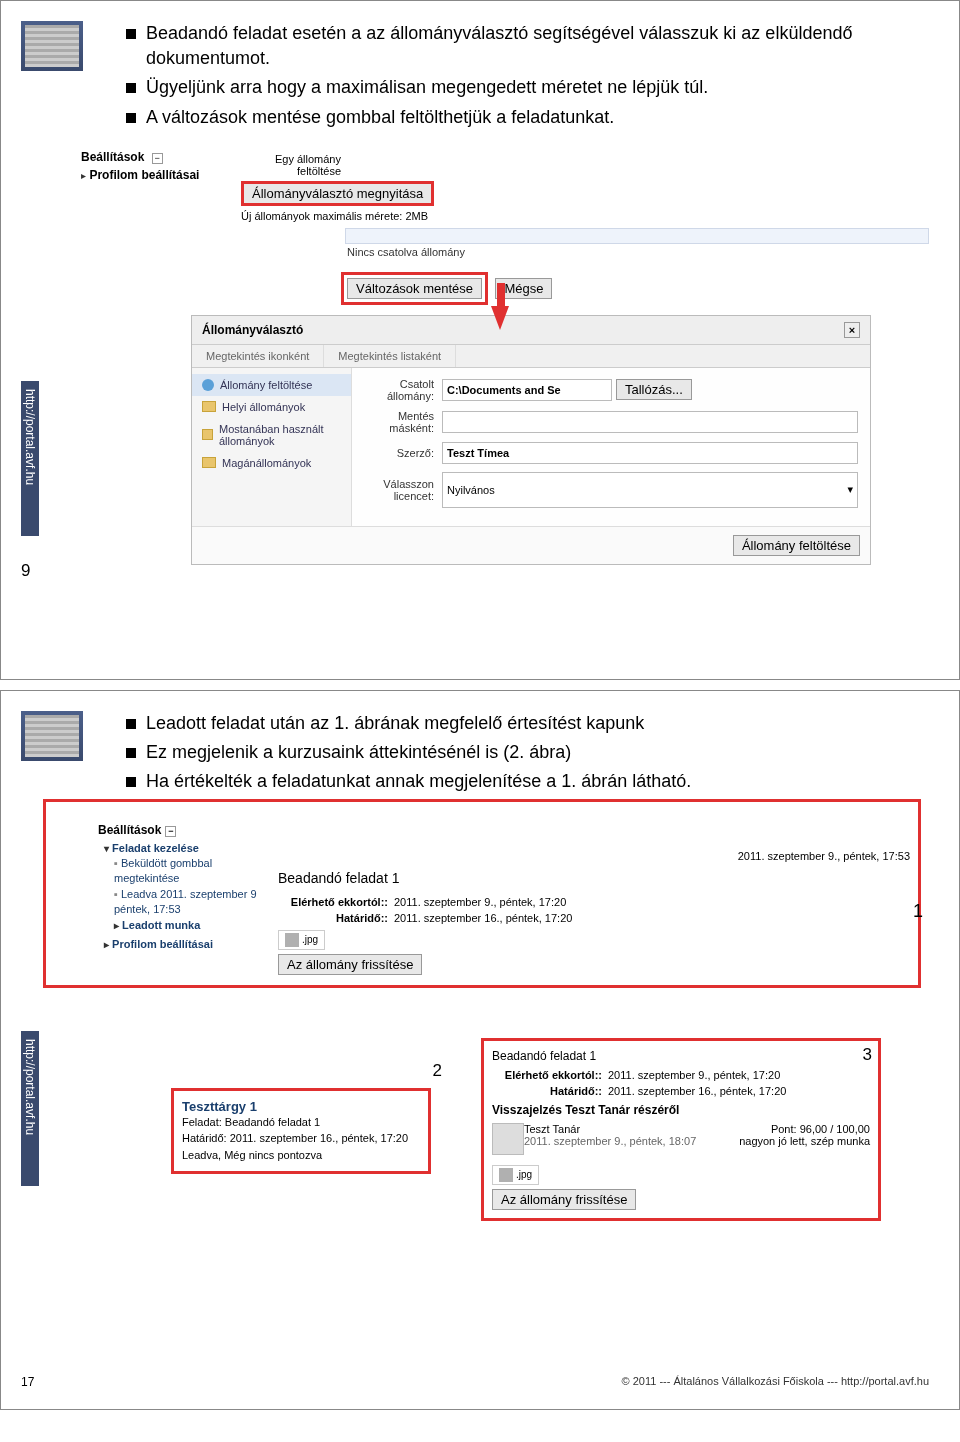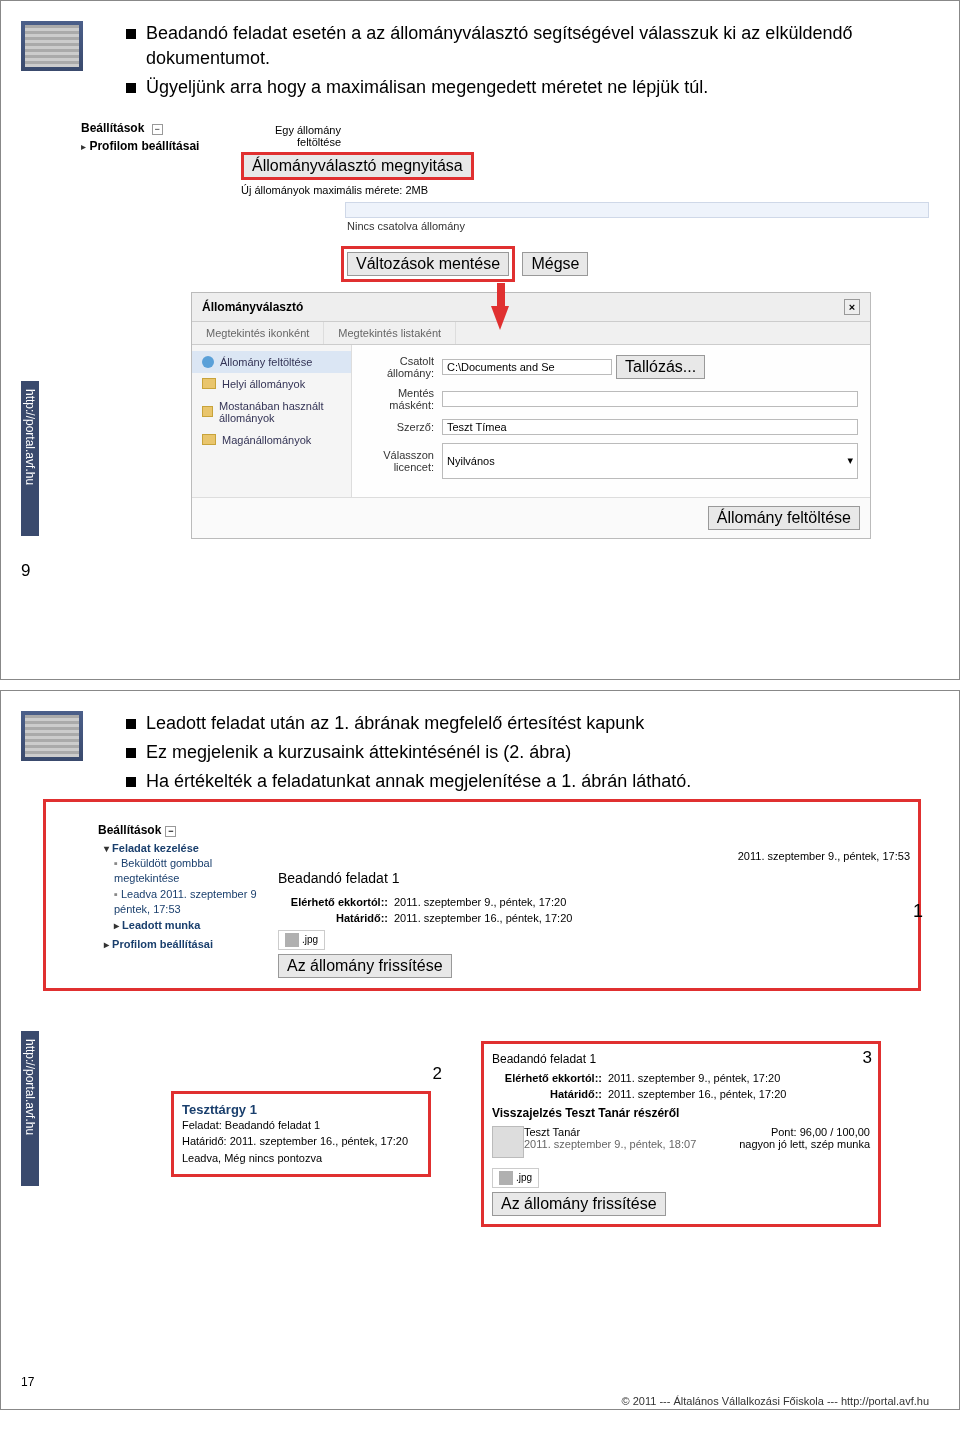--- a/index.html
+++ b/index.html
@@ -60,21 +60,21 @@
     margin: 20px 0 0 50px;
   }
   .sett-row { display:flex; align-items:flex-start; }
   .sett-left { width: 160px; font-size: 12px; }
   .sett-left b { font-weight:bold; }
   .sett-right { flex:1; }
   .upload-row { display:flex; align-items:flex-start; gap:4px; margin-bottom:6px;flex-direction:column; }
   .upload-label { width:100px; text-align:right; font-size:11px; padding-top:3px; }
   .btn-gray {
     display:inline-block; border:1px solid #999; background:#e8e8e8;
-    padding:2px 8px; font-size:16px; cursor:pointer;
+    padding:2px 8px; font-size:13px; cursor:pointer;
   }
   .red-box { border: 3px solid #e03030; }
   .max-size { font-size:11px; }
   .no-attach { font-size:11px; color:#333; }
   .changes-row { margin: 14px 0 10px 260px; }
   .arrow-down {
     position:absolute; left:490px; top:305px;
     width:0; height:0; border-left:9px solid transparent;
     border-right:9px solid transparent; border-top:24px solid #e03030;
   }
@@ -96,25 +96,25 @@
   .dialog-tab { padding:5px 14px; font-size:11px; color:#666; border-right:1px solid #ddd; }
   .dialog-body { display:flex; }
   .dialog-side { width:160px; background:#f5f5f5; padding:6px 0; border-right:1px solid #ddd; }
   .dialog-side .sitem { padding:5px 10px; display:flex; align-items:center; gap:6px; font-size:11px; color:#335; cursor:pointer; }
   .dialog-side .sitem.active { background:#dbe6f4; }
   .folder-icon { width:14px; height:11px; background:#e9c56c; border:1px solid #c8a33a; display:inline-block; }
   .globe-icon { width:12px; height:12px; border-radius:50%; background:#5aa0d8; display:inline-block; }
   .dialog-main { flex:1; padding:10px 12px; background:#fefefe; }
   .frow { display:flex; align-items:center; margin-bottom:8px; }
   .frow .lab { width:70px; text-align:right; font-size:11px; color:#333; margin-right:8px; }
-  .frow .inp { flex:1; border:1px solid #bbb; background:#fff; padding:2px 4px; font-size:11px; height:16px; }
+  .frow .inp { flex:1; border:1px solid #bbb; background:#fff; padding:2px 4px; font-size:11px; height:22px;font-weight:bold; }
   .frow .sel { flex:1; border:1px solid #bbb; background:#fff; padding:15px 4px; font-size:11px; height:36px; display:flex; justify-content:space-between; align-items:center; }
   .dialog-foot { text-align:right; padding:8px 10px; border-top:1px solid #ddd; }
   .slide-footer {
-    position:absolute; bottom:2px; right:30px; font-size:11px; color:#333;
+    position:absolute; bottom:22px; right:30px; font-size:11px; color:#333;
   }
   .sett-block { display:flex; margin-left:50px; margin-top:16px; }
   .sett-col-l { width:180px; }
   .sett-col-l .hd { font-size:12px; font-weight:bold; margin-bottom:4px; }
   .sett-col-l .sub { font-size:11px; color:#1a3f6d; margin-left:6px; line-height:1.4; }
   .sett-col-l .sub.bold { font-weight:bold; }
   .sett-col-l .dot { color:#888; }
   .sett-col-r { flex:1; }
   .timestamp { text-align:right; font-size:11px; margin-bottom:8px; padding-right:6px;margin-top:27px; }
   .section-title { font-size:14px; margin:6px 0 10px 0; }
@@ -153,20 +153,24 @@
 
   <div class="bullets">
     <div class="item">
         <span class="sq"></span>
         <span>Beadandó feladat esetén a az állományválasztó segítségével válasszuk ki az elküldendő dokumentumot.</span>
       </div>
     <div class="item">
         <span class="sq"></span>
         <span>Ügyeljünk arra hogy a maximálisan megengedett méretet ne lépjük túl.</span>
       </div>
+    <div class="item">
+        <span class="sq"></span>
+        <span>A változások mentése gombbal feltölthetjük a feladatunkat.</span>
+      </div>
   </div>
 
   <div class="area">
     <div class="sett-row">
       <div class="sett-left">
         <b>Beállítások</b>
         <span class="collapse-box">−</span>
         <div style="margin-top:4px;"><span class="tri-r small-arrow"></span> <span style="font-weight:bold;">Profilom beállításai</span></div>
       </div>
       <div class="sett-right">

